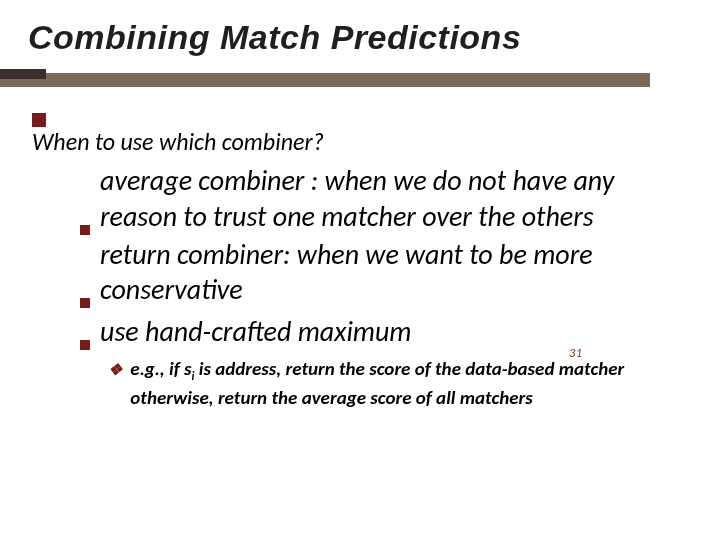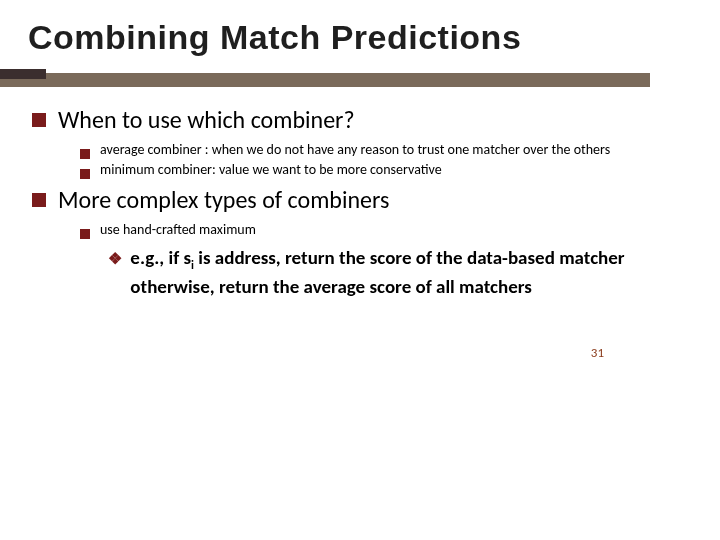--- a/index.html
+++ b/index.html
@@ -7,20 +7,21 @@
     body {
       font-family: Calibri, "Segoe UI", Arial, sans-serif;
       background: #ffffff;
       position: relative;
     }
     .slide {
       width: 720px;
       height: 380px;
       padding: 18px 28px 0 28px;
       position: relative;
+      font-style: italic;
     }
     .title {
       font-family: "Gill Sans MT", "Gill Sans", "Segoe UI", sans-serif;
       font-size: 34px;
       font-weight: 700;
       color: #1f1f1f;
       letter-spacing: 0.5px;
       margin-bottom: 12px;
     }
     .divider-wrap {
@@ -50,37 +51,38 @@
       padding-left: 4px;
       color: #000;
     }
     .l1 {
       display: flex;
       align-items: flex-start;
       font-size: 24px;
       line-height: 1.25;
       margin-bottom: 6px;
       margin-top: 6px;
+      flex-direction: column;
     }
     .l1 .bullet {
       width: 14px;
       height: 14px;
       background: #7a1b1b;
       margin-top: 8px;
       margin-right: 12px;
       flex-shrink: 0;
     }
     .l2-group {
       margin-left: 48px;
       margin-bottom: 6px;
     }
     .l2 {
       display: flex;
-      align-items: center;
-      font-size: 14px;
+      align-items: flex-end;
+      font-size: 28px;
       line-height: 1.28;
       margin-bottom: 2px;
     }
     .l2 .bullet {
       width: 10px;
       height: 10px;
       background: #7a1b1b;
       margin-top: 8px;
       margin-right: 10px;
       flex-shrink: 0;
@@ -103,21 +105,21 @@
       flex-shrink: 0;
     }
     .l3 .txt span.sub {
       font-size: 12px;
       vertical-align: sub;
       font-weight: 600;
     }
     .pagenum {
       position: absolute;
       bottom: 20px;
-      right: 116px;
+      right: 138px;
       font-size: 13px;
       color: #8a3a1a;
     }
   </style>
 </head>
 <body>
 
 <div class="slide">
 
   <h1 class="title">Combining Match Predictions</h1>
@@ -134,28 +136,24 @@
       <span>When to use which combiner?</span>
     </div>
 
     <div class="l2-group">
       <div class="l2">
         <span class="bullet"></span>
         <span>average combiner : when we do not have any reason to trust one matcher over the others</span>
       </div>
       <div class="l2">
         <span class="bullet"></span>
-        <span>minimum combiner: value we want to be more conservative</span>
+        <span>return combiner: when we want to be more conservative</span>
       </div>
     </div>
 
-    <div class="l1">
-      <span class="bullet"></span>
-      <span>More complex types of combiners</span>
-    </div>
 
     <div class="l2-group">
       <div class="l2">
         <span class="bullet"></span>
         <span>use hand-crafted maximum</span>
       </div>
     </div>
 
     <div class="l3-group">
       <div class="l3">

